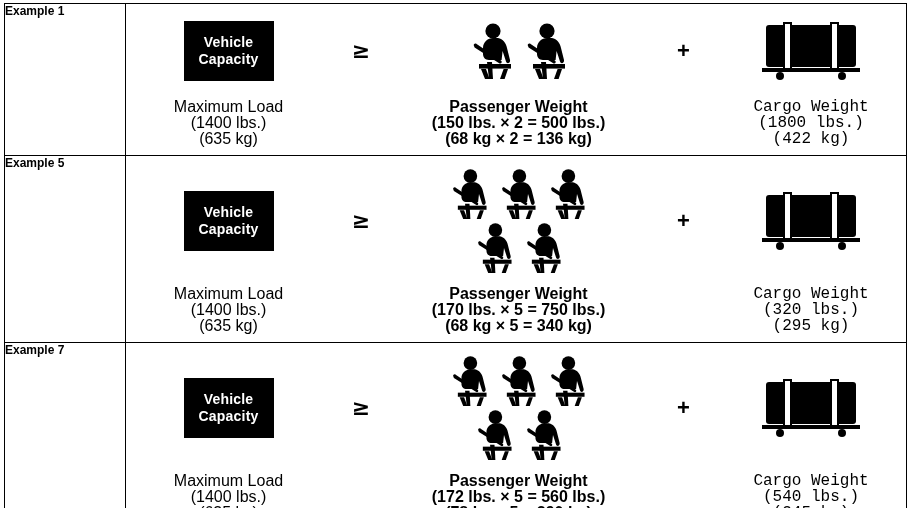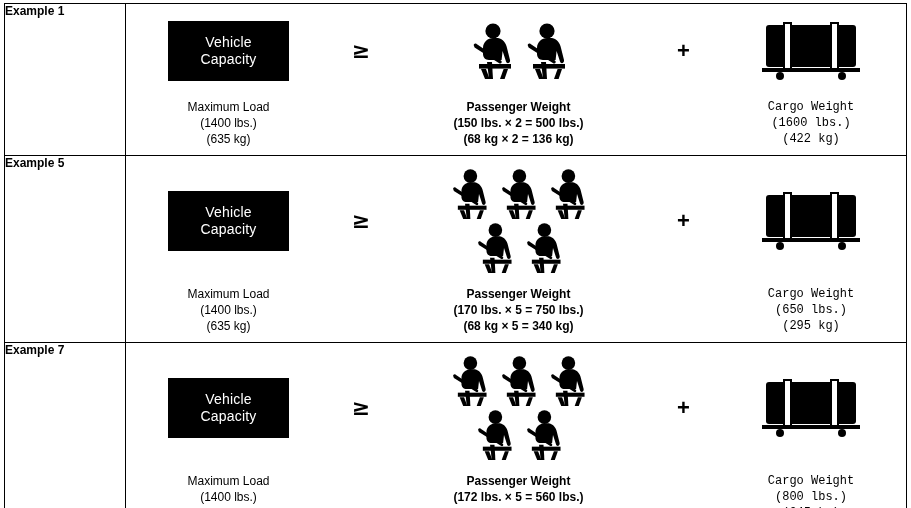--- a/index.html
+++ b/index.html
@@ -61,27 +61,28 @@
   .graphic-area {
     display: flex;
     align-items: center;
     justify-content: center;
   }
 
   
   .cap-box {
     background: #000000;
     color: #ffffff;
-    width: 121px;
+    width: 90px;
     box-sizing: border-box;
     text-align: center;
     font-size: 14px;
     line-height: 17px;
     padding: 13px 4px 13px 4px;
     letter-spacing: .2px;
+    font-weight: bold;
   }
   .cap-box .l2 { display: block; }
 
   
   .op-symbol {
     font-size: 22px;
     font-weight: bold;
     line-height: 1;
     font-family: "DejaVu Sans", sans-serif;
   }
@@ -105,21 +106,21 @@
     justify-content: center;
     gap: 4px;
   }
   .pass-icon { display: block; }
 
   .cargo-icon { display: block; }
 
   
   .caption {
     text-align: center;
-    font-size: 12px;
+    font-size: 16px;
     line-height: 16px;
     margin-top: 9px;
   }
   .caption .line { display: block; white-space: nowrap; }
 </style>
 </head>
 <body>
 
 <div class="sheet">
   <table class="examples">
@@ -204,21 +205,21 @@
                     <rect x="24" y="2" width="7" height="46" fill="none" stroke="#000000" stroke-width="2"></rect>
                     <rect x="71" y="2" width="7" height="46" fill="none" stroke="#000000" stroke-width="2"></rect>
                     <rect x="2" y="47" width="98" height="4"></rect>
                     <circle cx="20" cy="55" r="4"></circle>
                     <circle cx="82" cy="55" r="4"></circle>
                   </g>
                 </svg>
               </div>
               <div class="caption">
                 <span class="line">Cargo Weight</span>
-                <span class="line">(1600 lbs.)</span>
+                <span class="line">(1800 lbs.)</span>
                 <span class="line">(422 kg)</span>
               </div>
             </div>
 
           </div>
         </td>
       </tr>
 
       <tr>
         <td class="label-cell">
@@ -334,21 +335,21 @@
                     <rect x="24" y="2" width="7" height="46" fill="none" stroke="#000000" stroke-width="2"></rect>
                     <rect x="71" y="2" width="7" height="46" fill="none" stroke="#000000" stroke-width="2"></rect>
                     <rect x="2" y="47" width="98" height="4"></rect>
                     <circle cx="20" cy="55" r="4"></circle>
                     <circle cx="82" cy="55" r="4"></circle>
                   </g>
                 </svg>
               </div>
               <div class="caption">
                 <span class="line">Cargo Weight</span>
-                <span class="line">(650 lbs.)</span>
+                <span class="line">(320 lbs.)</span>
                 <span class="line">(295 kg)</span>
               </div>
             </div>
 
           </div>
         </td>
       </tr>
 
       <tr>
         <td class="label-cell">
@@ -464,21 +465,21 @@
                     <rect x="24" y="2" width="7" height="46" fill="none" stroke="#000000" stroke-width="2"></rect>
                     <rect x="71" y="2" width="7" height="46" fill="none" stroke="#000000" stroke-width="2"></rect>
                     <rect x="2" y="47" width="98" height="4"></rect>
                     <circle cx="20" cy="55" r="4"></circle>
                     <circle cx="82" cy="55" r="4"></circle>
                   </g>
                 </svg>
               </div>
               <div class="caption">
                 <span class="line">Cargo Weight</span>
-                <span class="line">(800 lbs.)</span>
+                <span class="line">(540 lbs.)</span>
                 <span class="line">(245 kg)</span>
               </div>
             </div>
 
           </div>
         </td>
       </tr>
 
     </tbody>
   </table>

